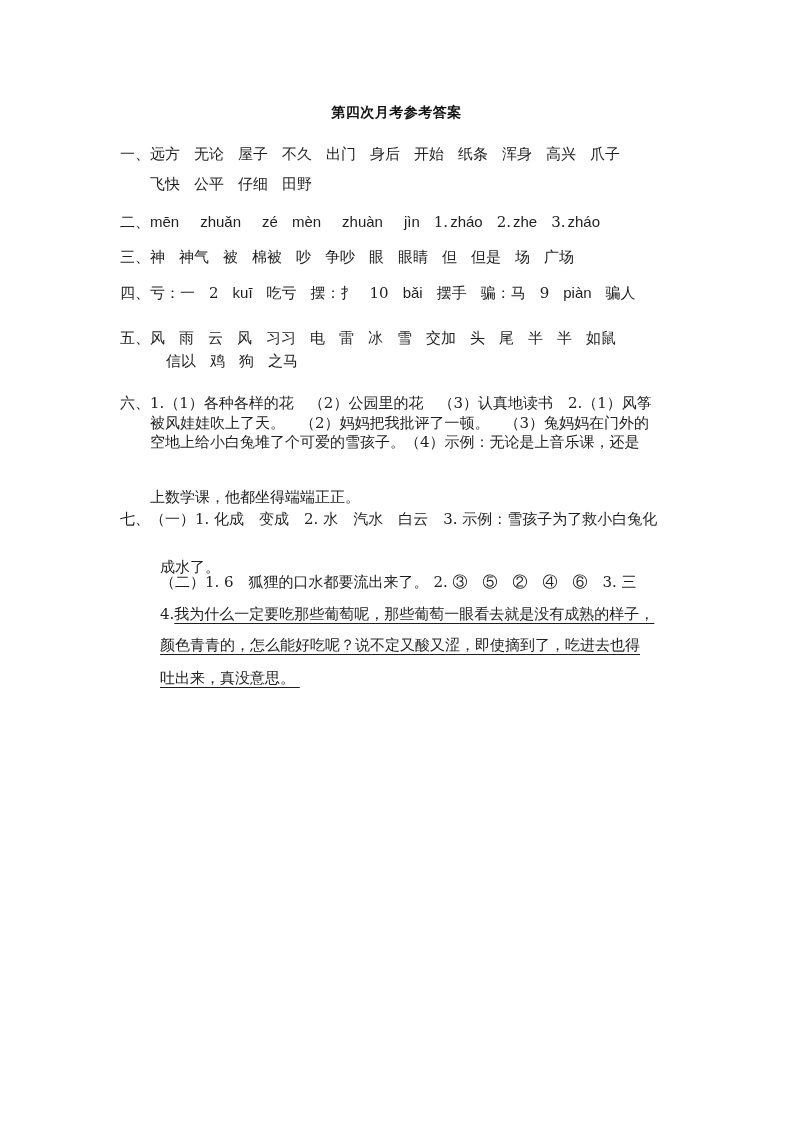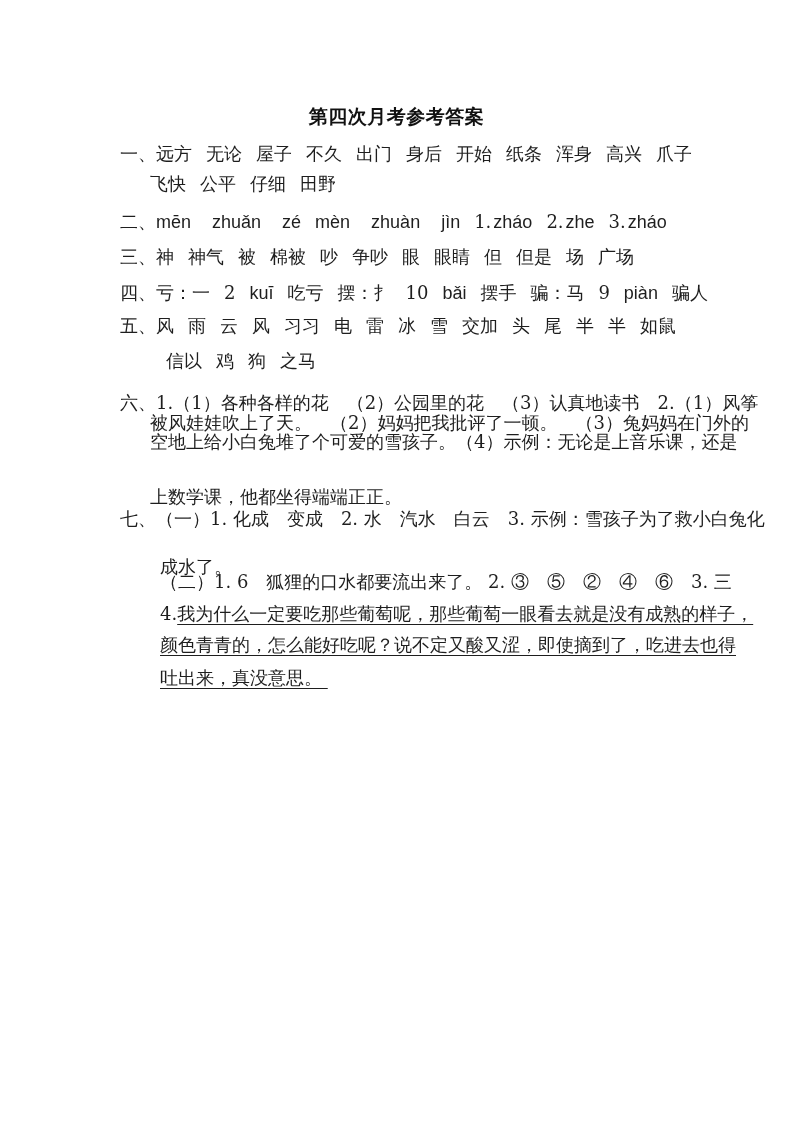--- a/index.html
+++ b/index.html
@@ -16,29 +16,29 @@
       color: #1a1a1a;
     }
     .page-title {
       position: absolute;
       top: 104px;
       left: 0;
       width: 793px;
       text-align: center;
       font-family: "DejaVu Sans", "Liberation Sans", sans-serif;
       font-weight: bold;
-      font-size: 19px;
+      font-size: 14px;
       letter-spacing: 0.5px;
       color: #111;
     }
     .line {
       position: absolute;
       left: 120px;
       white-space: nowrap;
-      font-size: 18px;
+      font-size: 15px;
       line-height: 20px;
       color: #1e1e1e;
     }
     .indent1 { left: 150px; }
     .indent2 { left: 160px; }
     .sans { font-family: Liberation Sans, sans-serif; }
     .tok { display: inline-block; margin-right: 14px; }
     .tok-wide { display: inline-block; margin-right: 21px; }
     .num { display: inline-block; margin-right: 2px; }
     .ul { text-decoration: underline; text-underline-offset: 4px; text-decoration-thickness: 1px; }
@@ -62,21 +62,21 @@
   </div>
 
   <div class="line" style="top:247px;">
     <span>三、</span><span class="tok">神</span><span class="tok">神气</span><span class="tok">被</span><span class="tok">棉被</span><span class="tok">吵</span><span class="tok">争吵</span><span class="tok">眼</span><span class="tok">眼睛</span><span class="tok">但</span><span class="tok">但是</span><span class="tok">场</span><span>广场</span>
   </div>
 
   <div class="line" style="top:283px;">
     <span>四、</span><span class="tok">亏：一</span><span class="tok">2</span><span class="tok sans">kuī</span><span class="tok">吃亏</span><span class="tok">摆：扌</span><span class="tok">10</span><span class="tok sans">bǎi</span><span class="tok">摆手</span><span class="tok">骗：马</span><span class="tok">9</span><span class="tok sans">piàn</span><span>骗人</span>
   </div>
 
-  <div class="line" style="top:316px;">
+  <div class="line" style="top:328px;">
     <span>五、</span><span class="tok">风</span><span class="tok">雨</span><span class="tok">云</span><span class="tok">风</span><span class="tok">习习</span><span class="tok">电</span><span class="tok">雷</span><span class="tok">冰</span><span class="tok">雪</span><span class="tok">交加</span><span class="tok">头</span><span class="tok">尾</span><span class="tok">半</span><span class="tok">半</span><span>如鼠</span>
   </div>
   <div class="line indent1" style="top:351px;margin-left:16px;">
     <span class="tok">信以</span><span class="tok">鸡</span><span class="tok">狗</span><span>之马</span>
   </div>
 
   <div class="line" style="top:393px;">
     <span>六、</span><span>1.（1）各种各样的花　（2）公园里的花　（3）认真地读书　2.（1）风筝</span>
   </div>
   <div class="line indent1" style="top:413px;">

